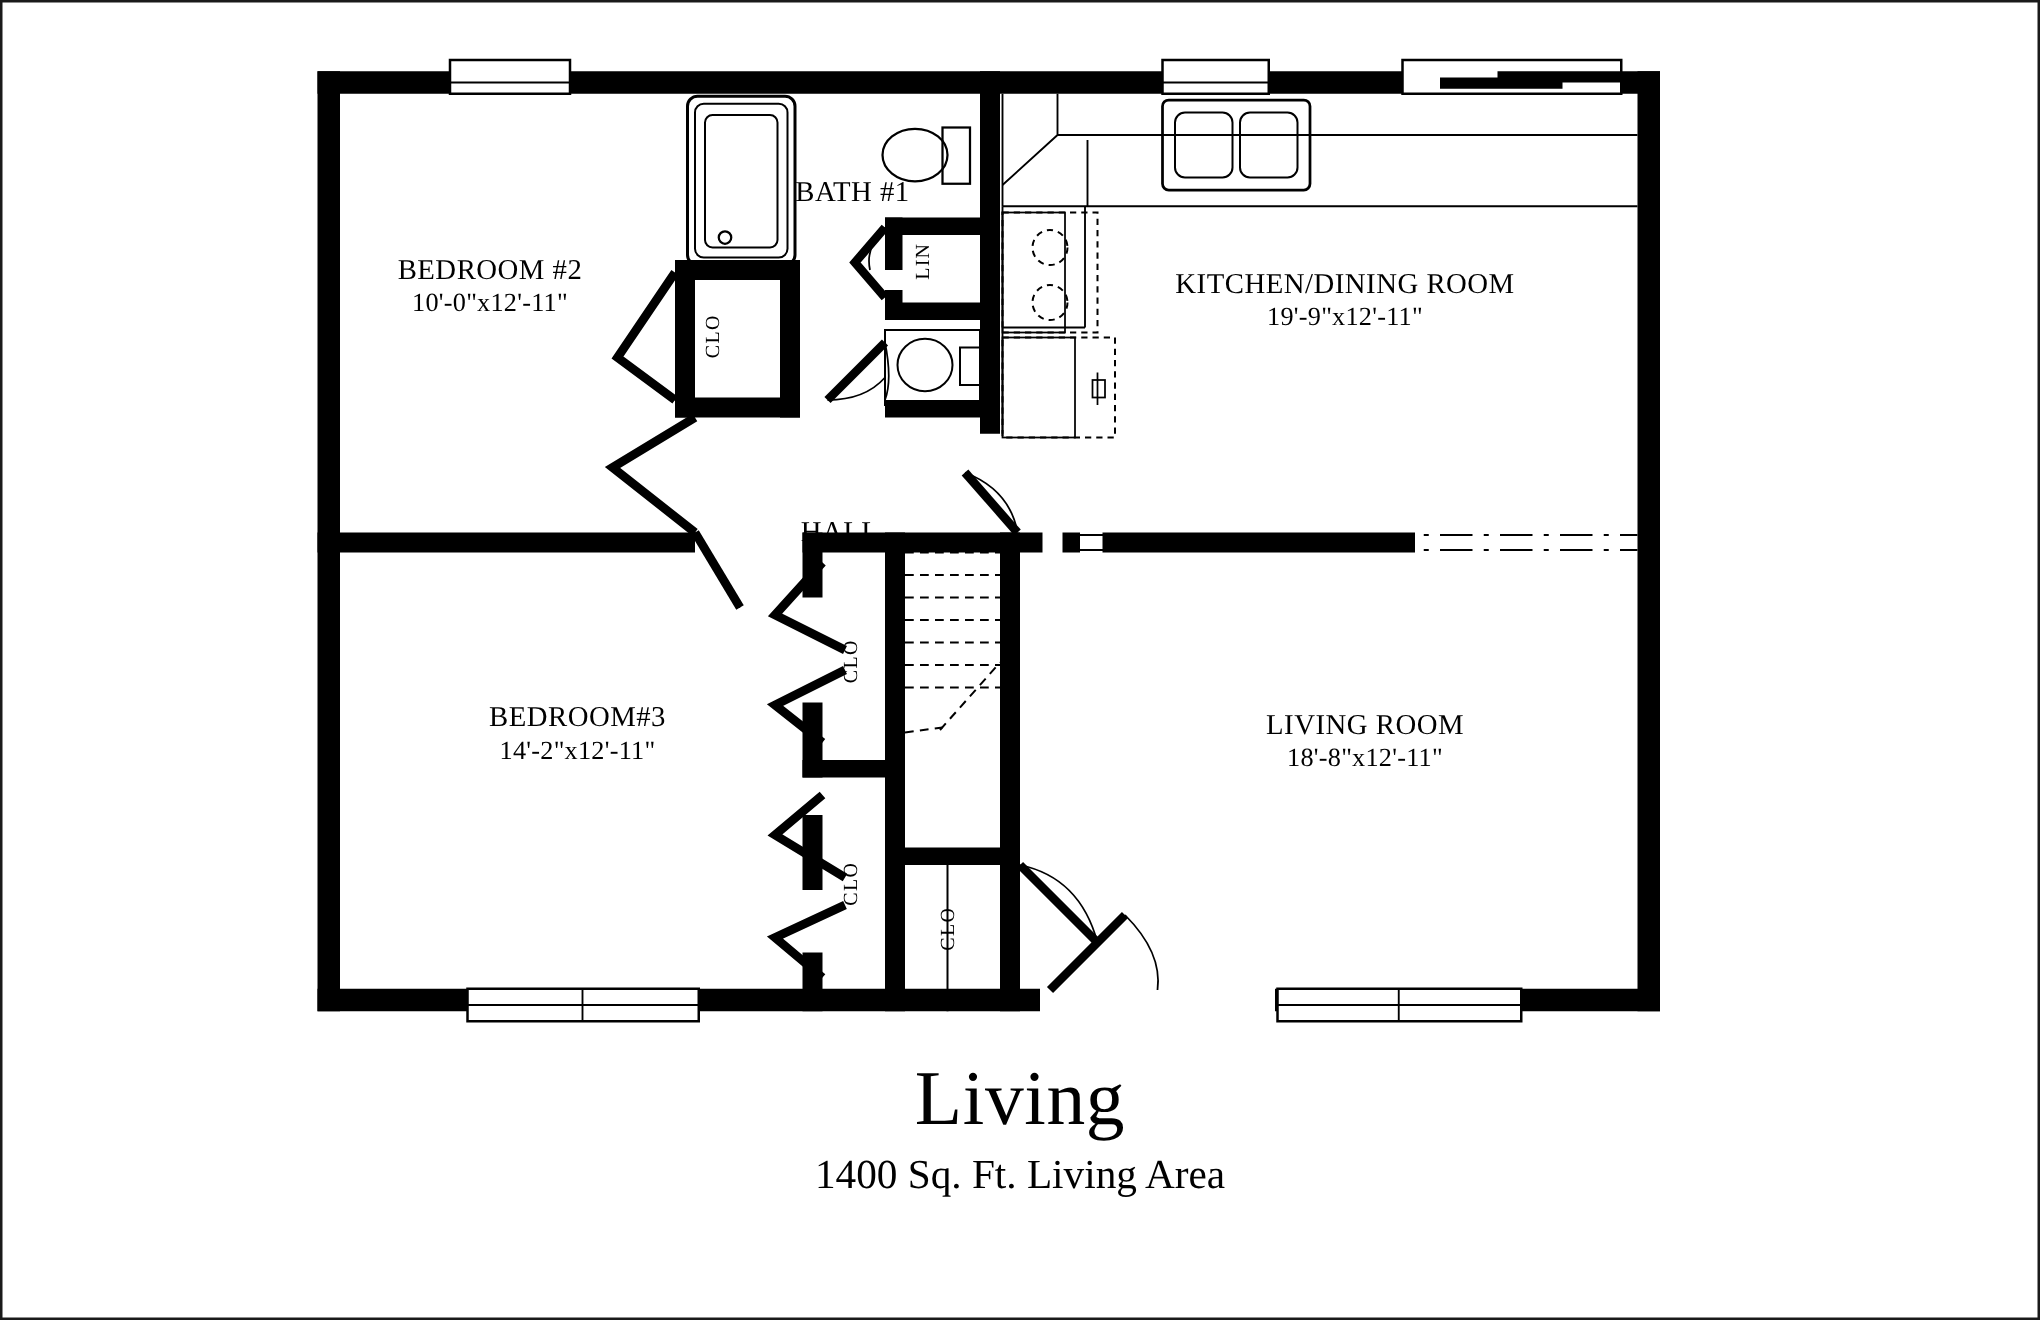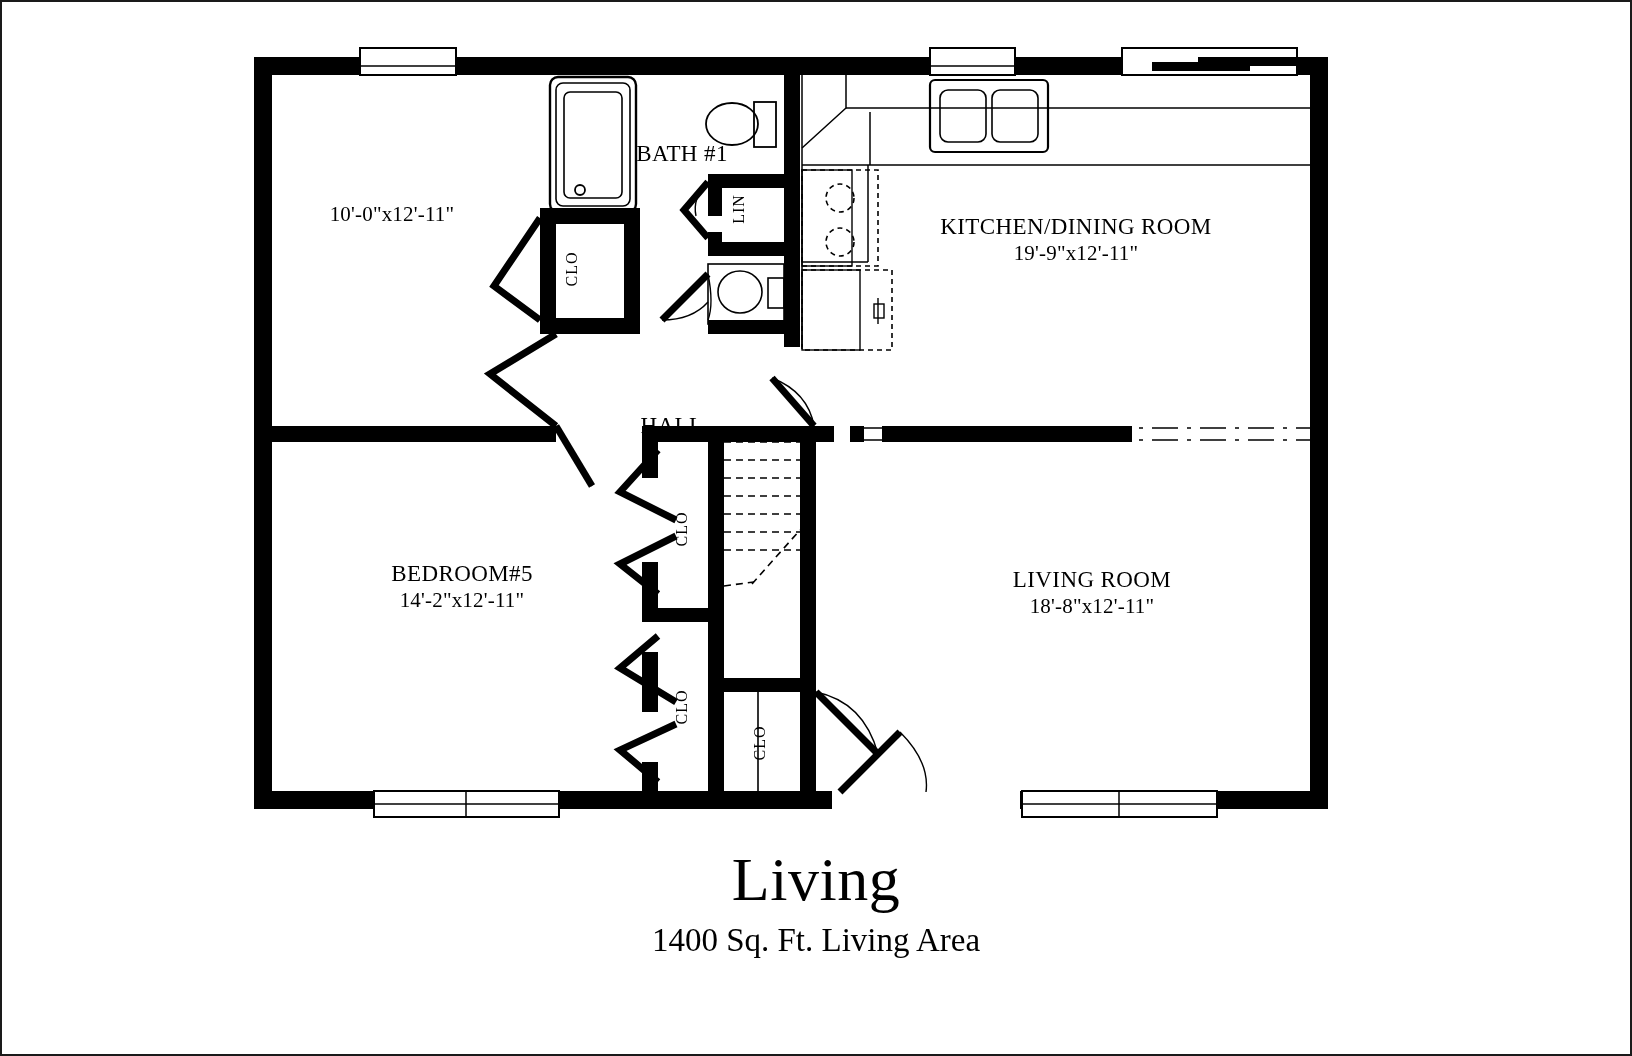--- a/index.html
+++ b/index.html
@@ -279,38 +279,39 @@
     <g fill="none" stroke="#000000">
       <rect x="800" y="268" width="90" height="80" stroke-width="1.6" stroke-dasharray="5 4"></rect>
       <rect x="800" y="268" width="58" height="80" stroke-width="1.4"></rect>
       <rect x="872" y="302" width="10" height="14" stroke-width="1.4"></rect>
       <line x1="876" y1="296" x2="876" y2="322" stroke-width="1.4"></line>
     </g>
 
   </svg>
 
   <div class="room-label" style="left:255px; top:200px; width:270px;">
+    <div class="room-name">BEDROOM #2</div>
     <div class="room-dim">10'-0"x12'-11"</div>
   </div>
 
   <div class="room-label" style="left:580px; top:138px; width:200px;">
     <div class="room-name">BATH #1</div>
   </div>
 
   <div class="room-label" style="left:904px; top:211px; width:340px;">
     <div class="room-name">KITCHEN/DINING ROOM</div>
     <div class="room-dim">19'-9"x12'-11"</div>
   </div>
 
   <div class="room-label" style="left:590px; top:368px; width:160px;margin-top:42px;">
     <div class="room-name">HALL</div>
   </div>
 
   <div class="room-label" style="left:320px; top:558px; width:280px;">
-    <div class="room-name">BEDROOM#5</div>
+    <div class="room-name">BEDROOM#3</div>
     <div class="room-dim">14'-2"x12'-11"</div>
   </div>
 
   <div class="room-label" style="left:930px; top:564px; width:320px;">
     <div class="room-name">LIVING ROOM</div>
     <div class="room-dim">18'-8"x12'-11"</div>
   </div>
 
   <span class="small-label" style="left:552px; top:258px; transform: rotate(-90deg);">CLO</span>
 

